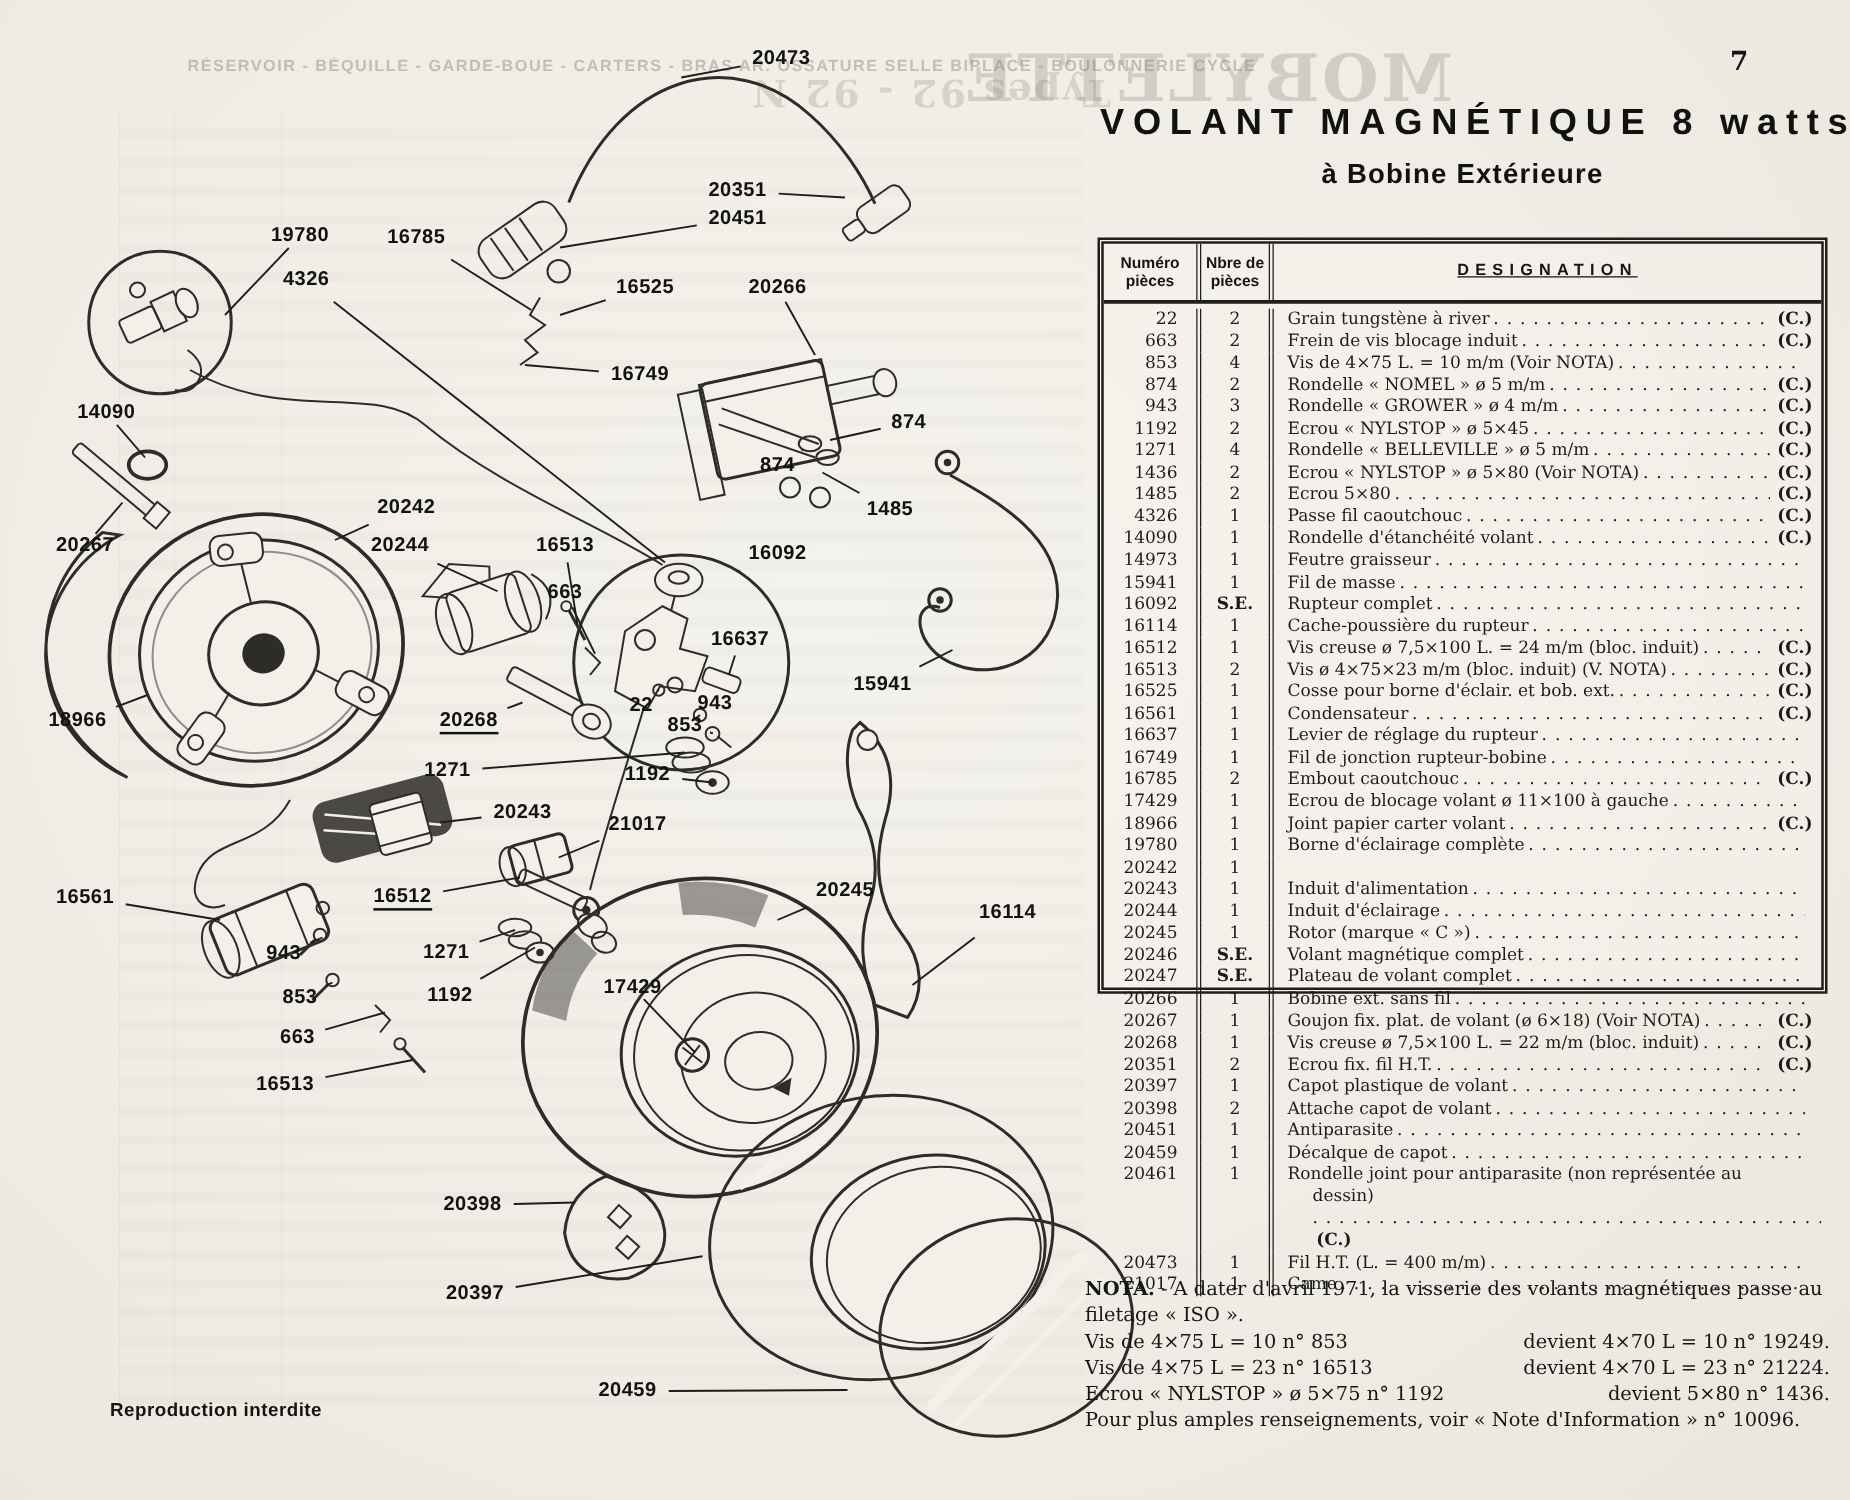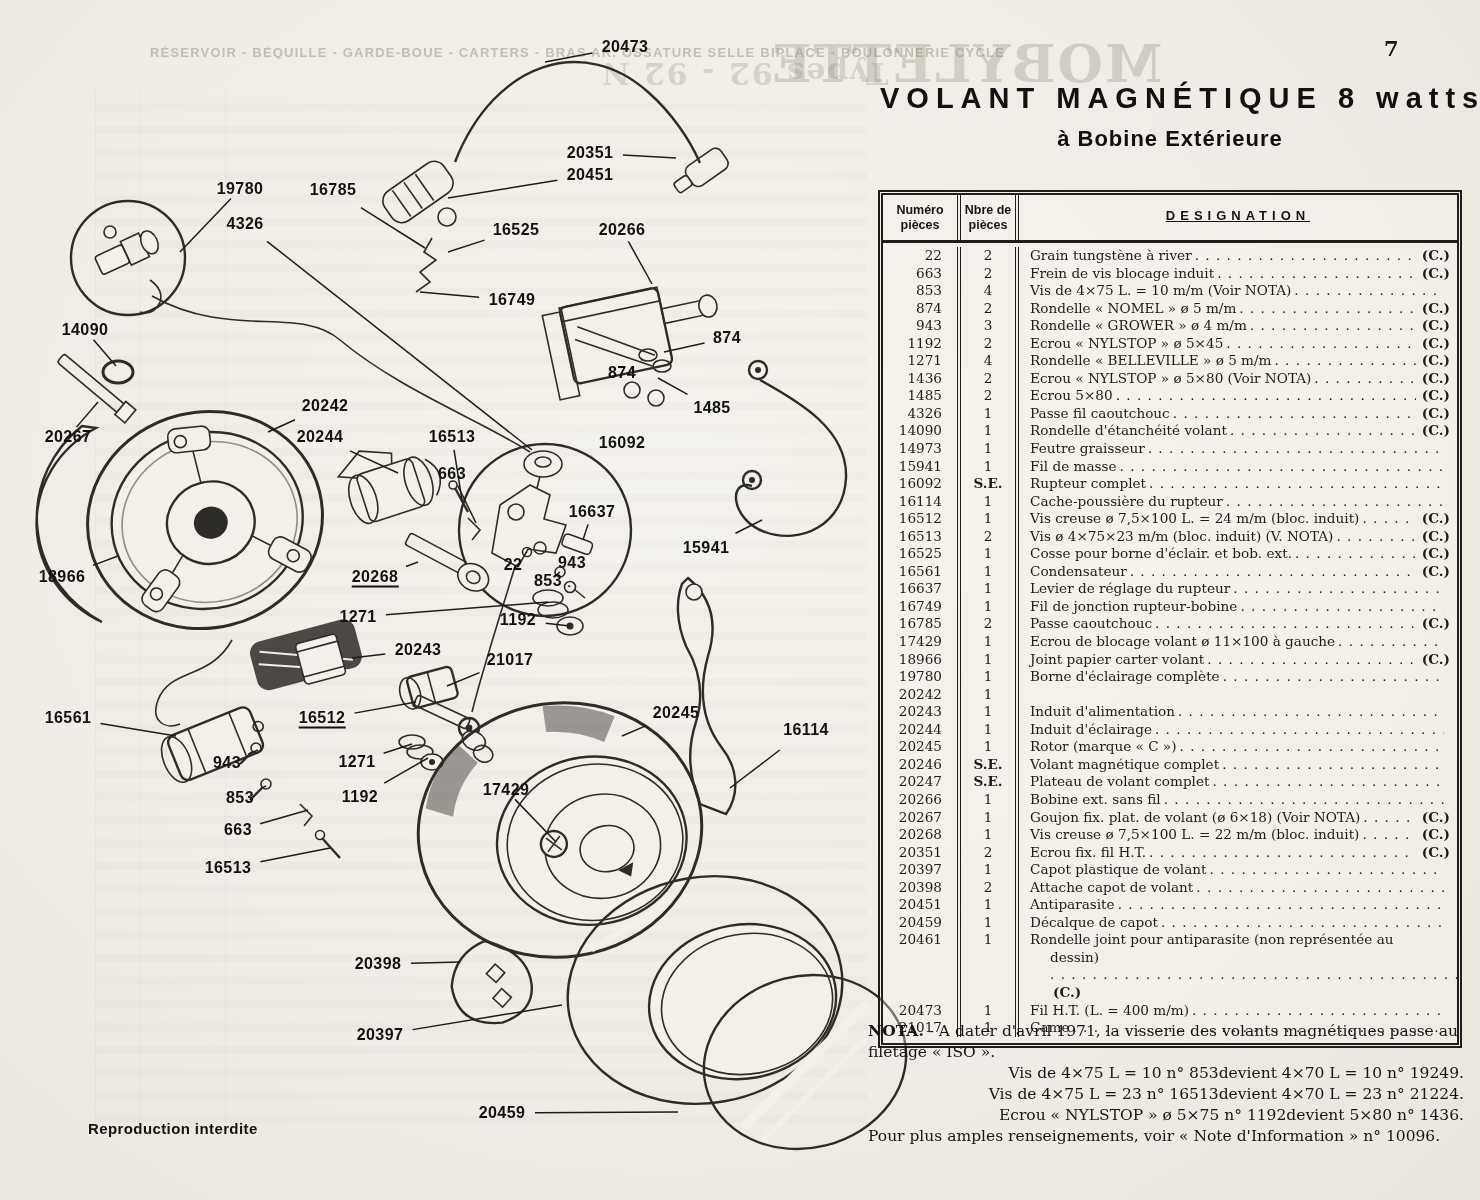--- a/index.html
+++ b/index.html
@@ -22,21 +22,21 @@
   
   .model-ref{position:absolute;left:44px;top:26px;font:bold 37px/1 "DejaVu Serif",serif;letter-spacing:3px;color:#101010;}
   .page-number{position:absolute;left:1384px;top:38px;font:bold 21px/1 "DejaVu Serif",serif;color:#141414;}
   .footer-left{position:absolute;left:88px;top:1121px;font:bold 15px/1 "Liberation Sans",sans-serif;letter-spacing:.4px;color:#141414;}
   
   .title-main{position:absolute;left:880px;top:84px;width:580px;text-align:center;
     font:bold 29px/1 "Liberation Sans",sans-serif;letter-spacing:7px;color:#111;white-space:nowrap;}
   .title-sub{position:absolute;left:880px;top:128px;width:580px;text-align:center;
     font:bold 22px/1 "Liberation Sans",sans-serif;letter-spacing:1px;color:#111;}
   
-  .parts-table{position:absolute;left:878px;top:190px;width:584px;height:858px;
+  .parts-table{position:absolute;left:878px;top:190px;width:584px;height:605px;
     border:5px double #1e1e1e;background:rgba(248,246,240,.35);box-sizing:border-box;}
   .thead{display:grid;grid-template-columns:78px 58px auto;border-bottom:3px solid #1e1e1e;}
   .th{font:bold 12.5px/1.2 "Liberation Sans",sans-serif;text-align:center;padding:8px 2px 7px;
     white-space:pre-line;color:#151515;}
   .th.c1,.th.c2{border-right:4px double #1e1e1e;}
   .th.c3{font-size:13px;letter-spacing:5px;padding-top:13px;text-decoration:underline;}
   .tbody{padding-top:4px;}
   .tr{display:grid;grid-template-columns:78px 58px auto;line-height:17.55px;font-size:13.6px;}
   .td{color:#1b1b1b;}
   .td.num{text-align:right;padding-right:15px;border-right:4px double #1e1e1e;}
@@ -45,21 +45,21 @@
   .td.des{display:flex;align-items:baseline;padding:0 7px 0 11px;overflow:hidden;justify-content:space-between;}
   .des .txt{white-space:nowrap;}
   .des .dots{flex:1 1 auto;overflow:hidden;white-space:nowrap;margin:0 3px;}
   .des .dots::before{content:". . . . . . . . . . . . . . . . . . . . . . . . . . . . . . . . . . . . . . . . . . . . . . . . . . . . . . . .";letter-spacing:1px;}
   .tr.nodots .dots::before{content:"";}
   .tr.indent .des{padding-left:28px;flex-direction:column;}
   .des .mark{font-weight:bold;padding-left:3px;}
   
   .nota{position:absolute;left:868px;top:1020px;width:596px;font:15.5px/21px "DejaVu Serif",serif;color:#161616;}
   .nota b{font-weight:bold;}
-  .nota-line{display:flex;justify-content:flex-end;}
+  .nota-line{display:flex;justify-content:space-between;}
   .nota p{margin:0;}
   
   svg#diagram{position:absolute;left:0;top:0;}
   .part-label{position:absolute;transform:translate(-50%,-50%);font:bold 16px/1 "Liberation Sans",sans-serif;
     letter-spacing:.4px;color:#121212;white-space:nowrap;}
   .part-label.u{border-bottom:2px solid #121212;padding-bottom:1px;}
   .ink{stroke:#2e2c28;fill:none;stroke-width:1.6;}
   .s2{stroke-width:2.4;} .s3{stroke-width:3;}
   .fillbg{fill:#f2f0e9;} .dark{fill:#2e2c28;}
 </style>
@@ -612,21 +612,21 @@
             <span class="txt">Fil de jonction rupteur-bobine</span>
             <span class="dots"></span>
             <span class="mark"></span>
           </div>
         </div>
 
         <div class="tr">
           <div class="td num">16785</div>
           <div class="td qty">2</div>
           <div class="td des">
-            <span class="txt">Passe caoutchouc</span>
+            <span class="txt">Embout caoutchouc</span>
             <span class="dots"></span>
             <span class="mark">(C.)</span>
           </div>
         </div>
 
         <div class="tr">
           <div class="td num">17429</div>
           <div class="td qty">1</div>
           <div class="td des">
             <span class="txt">Ecrou de blocage volant ø 11×100 à gauche</span>

